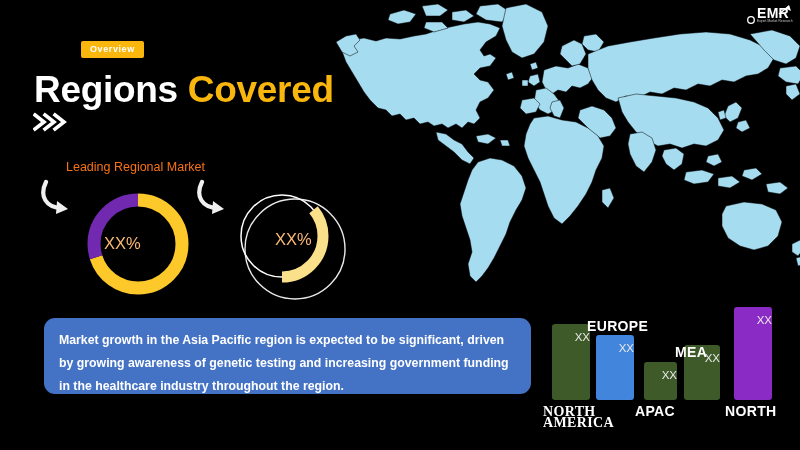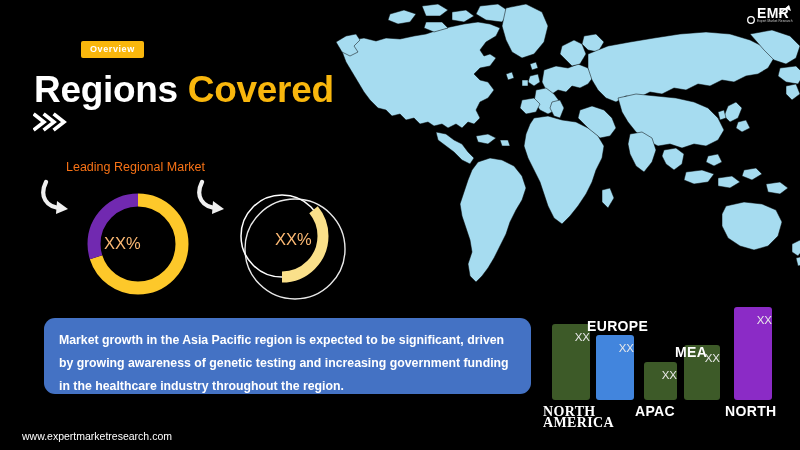--- a/index.html
+++ b/index.html
@@ -239,15 +239,14 @@
       <div class="bar-val" style="left: 96px; top: 94px; width: 33px;">XX</div>
       <div class="bar-cat" style="left: 87px; width: 51px; top: 131px;">APAC</div>
       <div class="bar" style="left: 136px; top: 70px; width: 36px; height: 55px; background: rgb(61, 90, 40);"></div>
       <div class="bar-val" style="left: 136px; top: 77px; width: 36px;">XX</div>
       <div class="bar-cat" style="left: 127px; width: 54px; top: 72px;">MEA</div>
       <div class="bar" style="left: 186px; top: 32px; width: 38px; height: 93px; background: rgb(139, 43, 198);"></div>
       <div class="bar-val" style="left: 186px; top: 39px; width: 38px;">XX</div>
       <div class="bar-cat" style="left: 177px; width: 56px; top: 131px;">NORTH</div>
     </div>
 
-  <div id="footer">www.expertmarketresearch.com</div>
 
 </div>
 
 </body></html>

